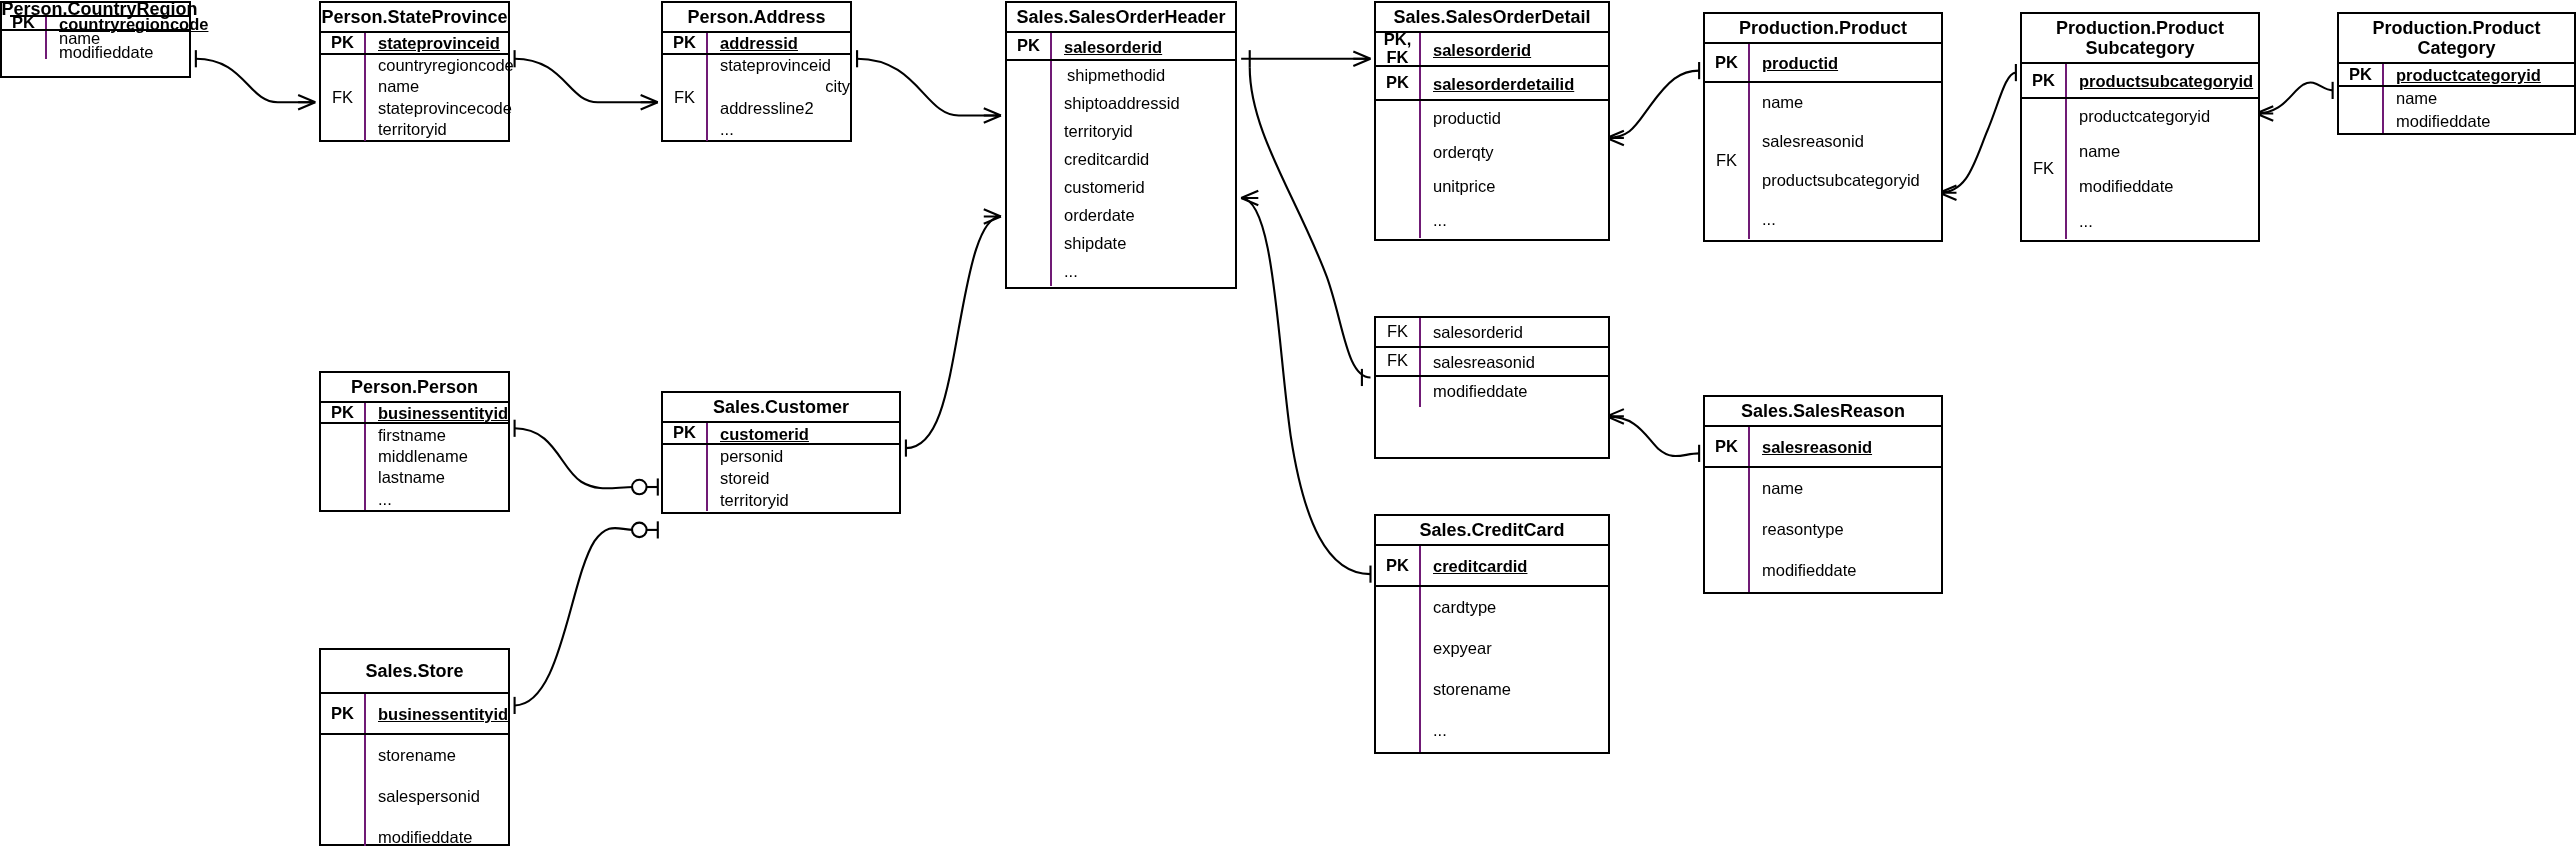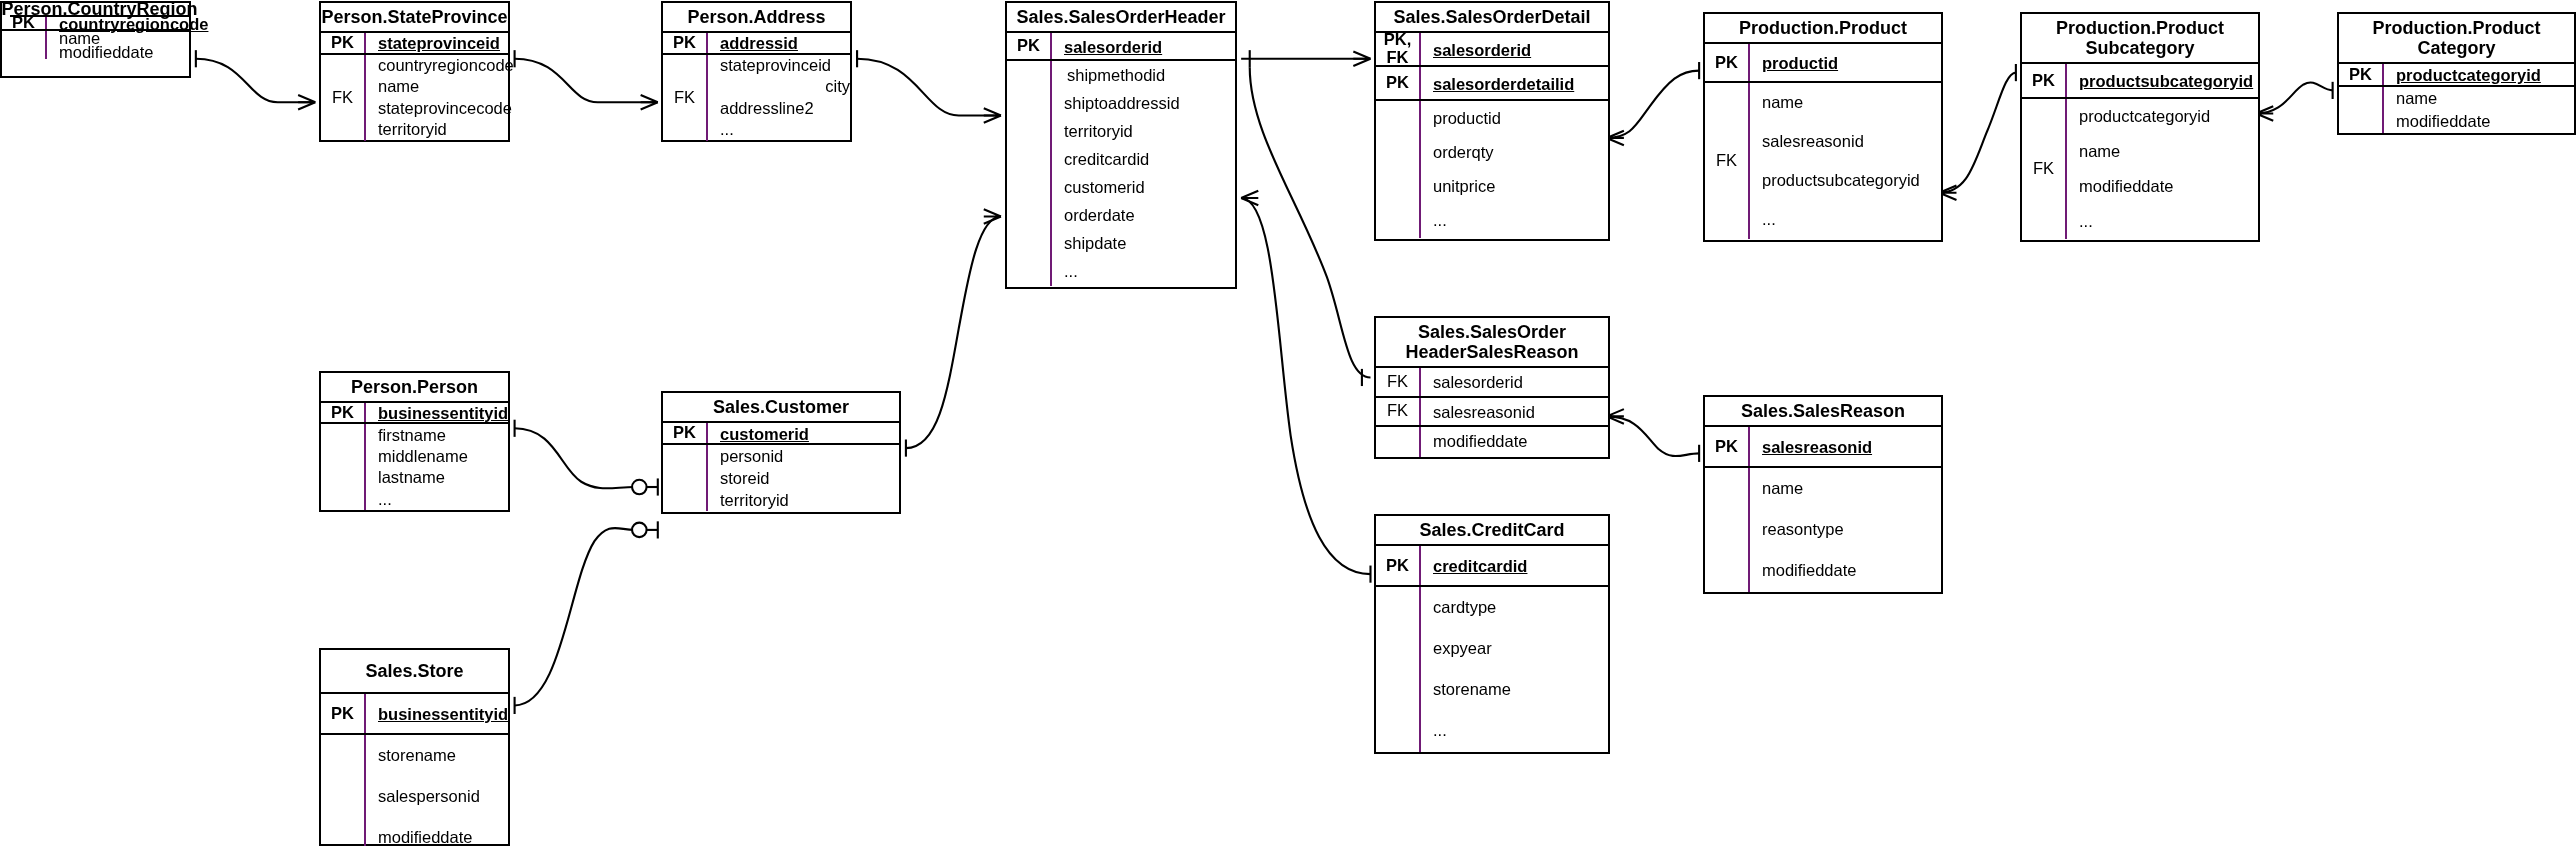--- a/index.html
+++ b/index.html
@@ -442,21 +442,20 @@
                 <span>salespersonid</span>
               </div>
               <div class="attr" style="height: 41px;">
                 <span>modifieddate</span>
               </div>
             </div>
           </div>
         </div>
       </div>
       <div class="entity" style="left: 1374px; top: 316px; width: 236px; height: 143px;">
-        <div class="ent-title" style="height: 50px; display: block; padding-top: 4px;"><span>Sales.SalesOrder</span><br><span>HeaderSalesReason</span></div>
         <div class="rows">
           <div class="row sep" style="height: 29.5px;">
             <div class="key fk">FK</div>
             <div class="attrs">
               <div class="attr" style="height: 29.5px;">
                 <span>salesorderid</span>
               </div>
             </div>
           </div>
           <div class="row sep" style="height: 29.5px;">

